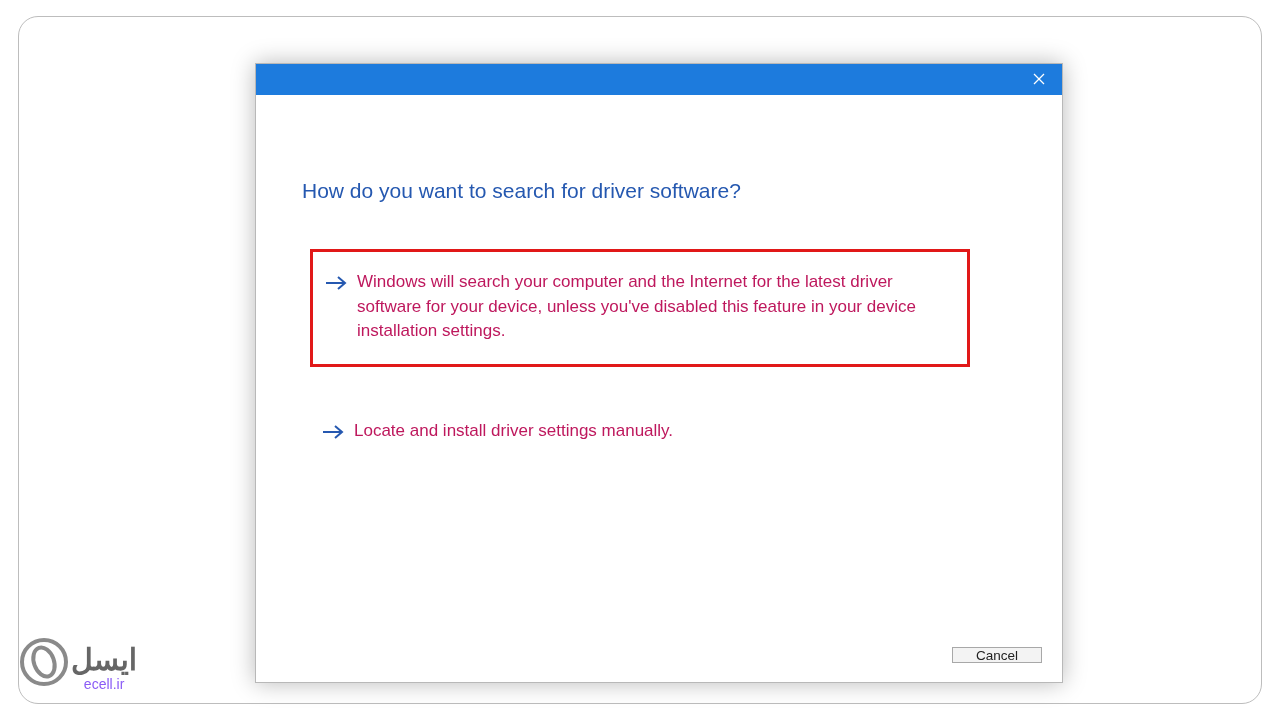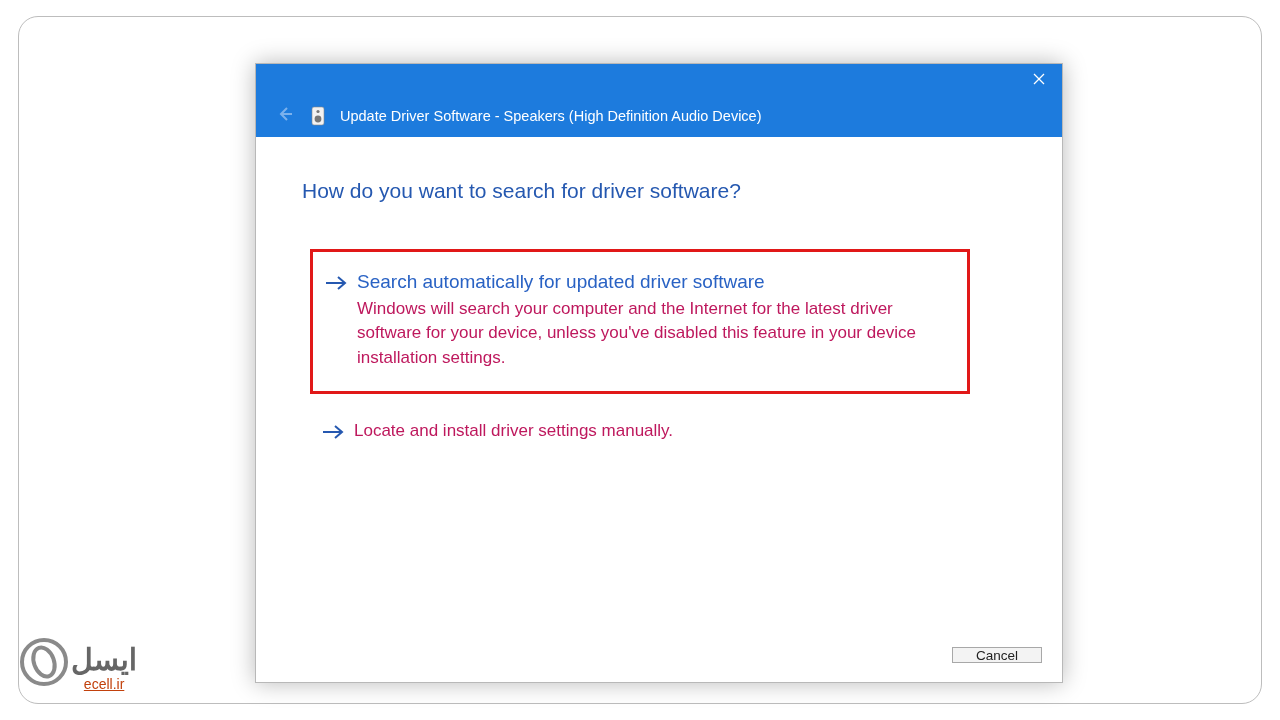--- a/index.html
+++ b/index.html
@@ -141,72 +141,53 @@
     position: absolute;
     left: 0; bottom: 12px;
     width: 180px; height: 70px;
     display: flex; align-items: flex-end;
     color: #7a7a7a;
     font-family: Tahoma, sans-serif;
   }
   .watermark svg { width: 50px; height: 50px; margin-right: 2px; }
   .wm-text { display: flex; flex-direction: column; align-items: center; line-height: 1; }
   .wm-big { font-size: 30px; font-weight: 700; color: #666; letter-spacing: -1px; }
-  .wm-small { font-size: 14px; color: #c2410c; margin-top: 2px; text-decoration: underline; }
+  .wm-small { font-size: 14px; color: #8b5cf6; margin-top: 2px; }
 </style>
 </head>
 <body>
 
 <div class="outer-frame">
 
   <div class="dialog-shadow">
 
     <div class="titlebar-close-row">
       <div class="close-btn">
         <span>
           <svg viewBox="0 0 12 12">
               <line x1="1" y1="1" x2="11" y2="11" stroke="#fff" stroke-width="1.3"></line>
               <line x1="11" y1="1" x2="1" y2="11" stroke="#fff" stroke-width="1.3"></line>
             </svg>
         </span>
       </div>
     </div>
 
-    <div class="header-row">
-      <div class="back-arrow">
-        <span>
-          <svg viewBox="0 0 18 18">
-              <path d="M11 3 L5 9 L11 15" fill="none" stroke="#c9defa" stroke-width="2"></path>
-              <line x1="5" y1="9" x2="16" y2="9" stroke="#c9defa" stroke-width="2"></line>
-            </svg>
-        </span>
-      </div>
-      <div class="device-icon">
-        <svg viewBox="0 0 16 20">
-            <rect x="2" y="1" width="12" height="18" rx="2" fill="#f2f2f2" stroke="#888" stroke-width="0.6"></rect>
-            <circle cx="8" cy="13" r="3.4" fill="#777"></circle>
-            <circle cx="8" cy="5.5" r="1.6" fill="#777"></circle>
-          </svg>
-      </div>
-      <div class="header-title">Update Driver Software - Speakers (High Definition Audio Device)</div>
-    </div>
 
     <div class="body-area">
 
       <div class="question">How do you want to search for driver software?</div>
 
       <div class="option highlight">
         <div class="opt-arrow">
           <svg viewBox="0 0 22 18">
               <line x1="1" y1="9" x2="19" y2="9" stroke="#2558b0" stroke-width="2"></line>
               <path d="M13 3 L20 9 L13 15" fill="none" stroke="#2558b0" stroke-width="2"></path>
             </svg>
         </div>
         <div class="opt-text">
-          <div class="opt-title">Search automatically for updated driver software</div>
           <div class="opt-desc">Windows will search your computer and the Internet for the latest driver software for your device, unless you've disabled this feature in your device installation settings.</div>
         </div>
       </div>
 
       <div class="option second">
         <div class="opt-arrow">
           <svg viewBox="0 0 22 18">
               <line x1="1" y1="9" x2="19" y2="9" stroke="#2558b0" stroke-width="2"></line>
               <path d="M13 3 L20 9 L13 15" fill="none" stroke="#2558b0" stroke-width="2"></path>
             </svg>

